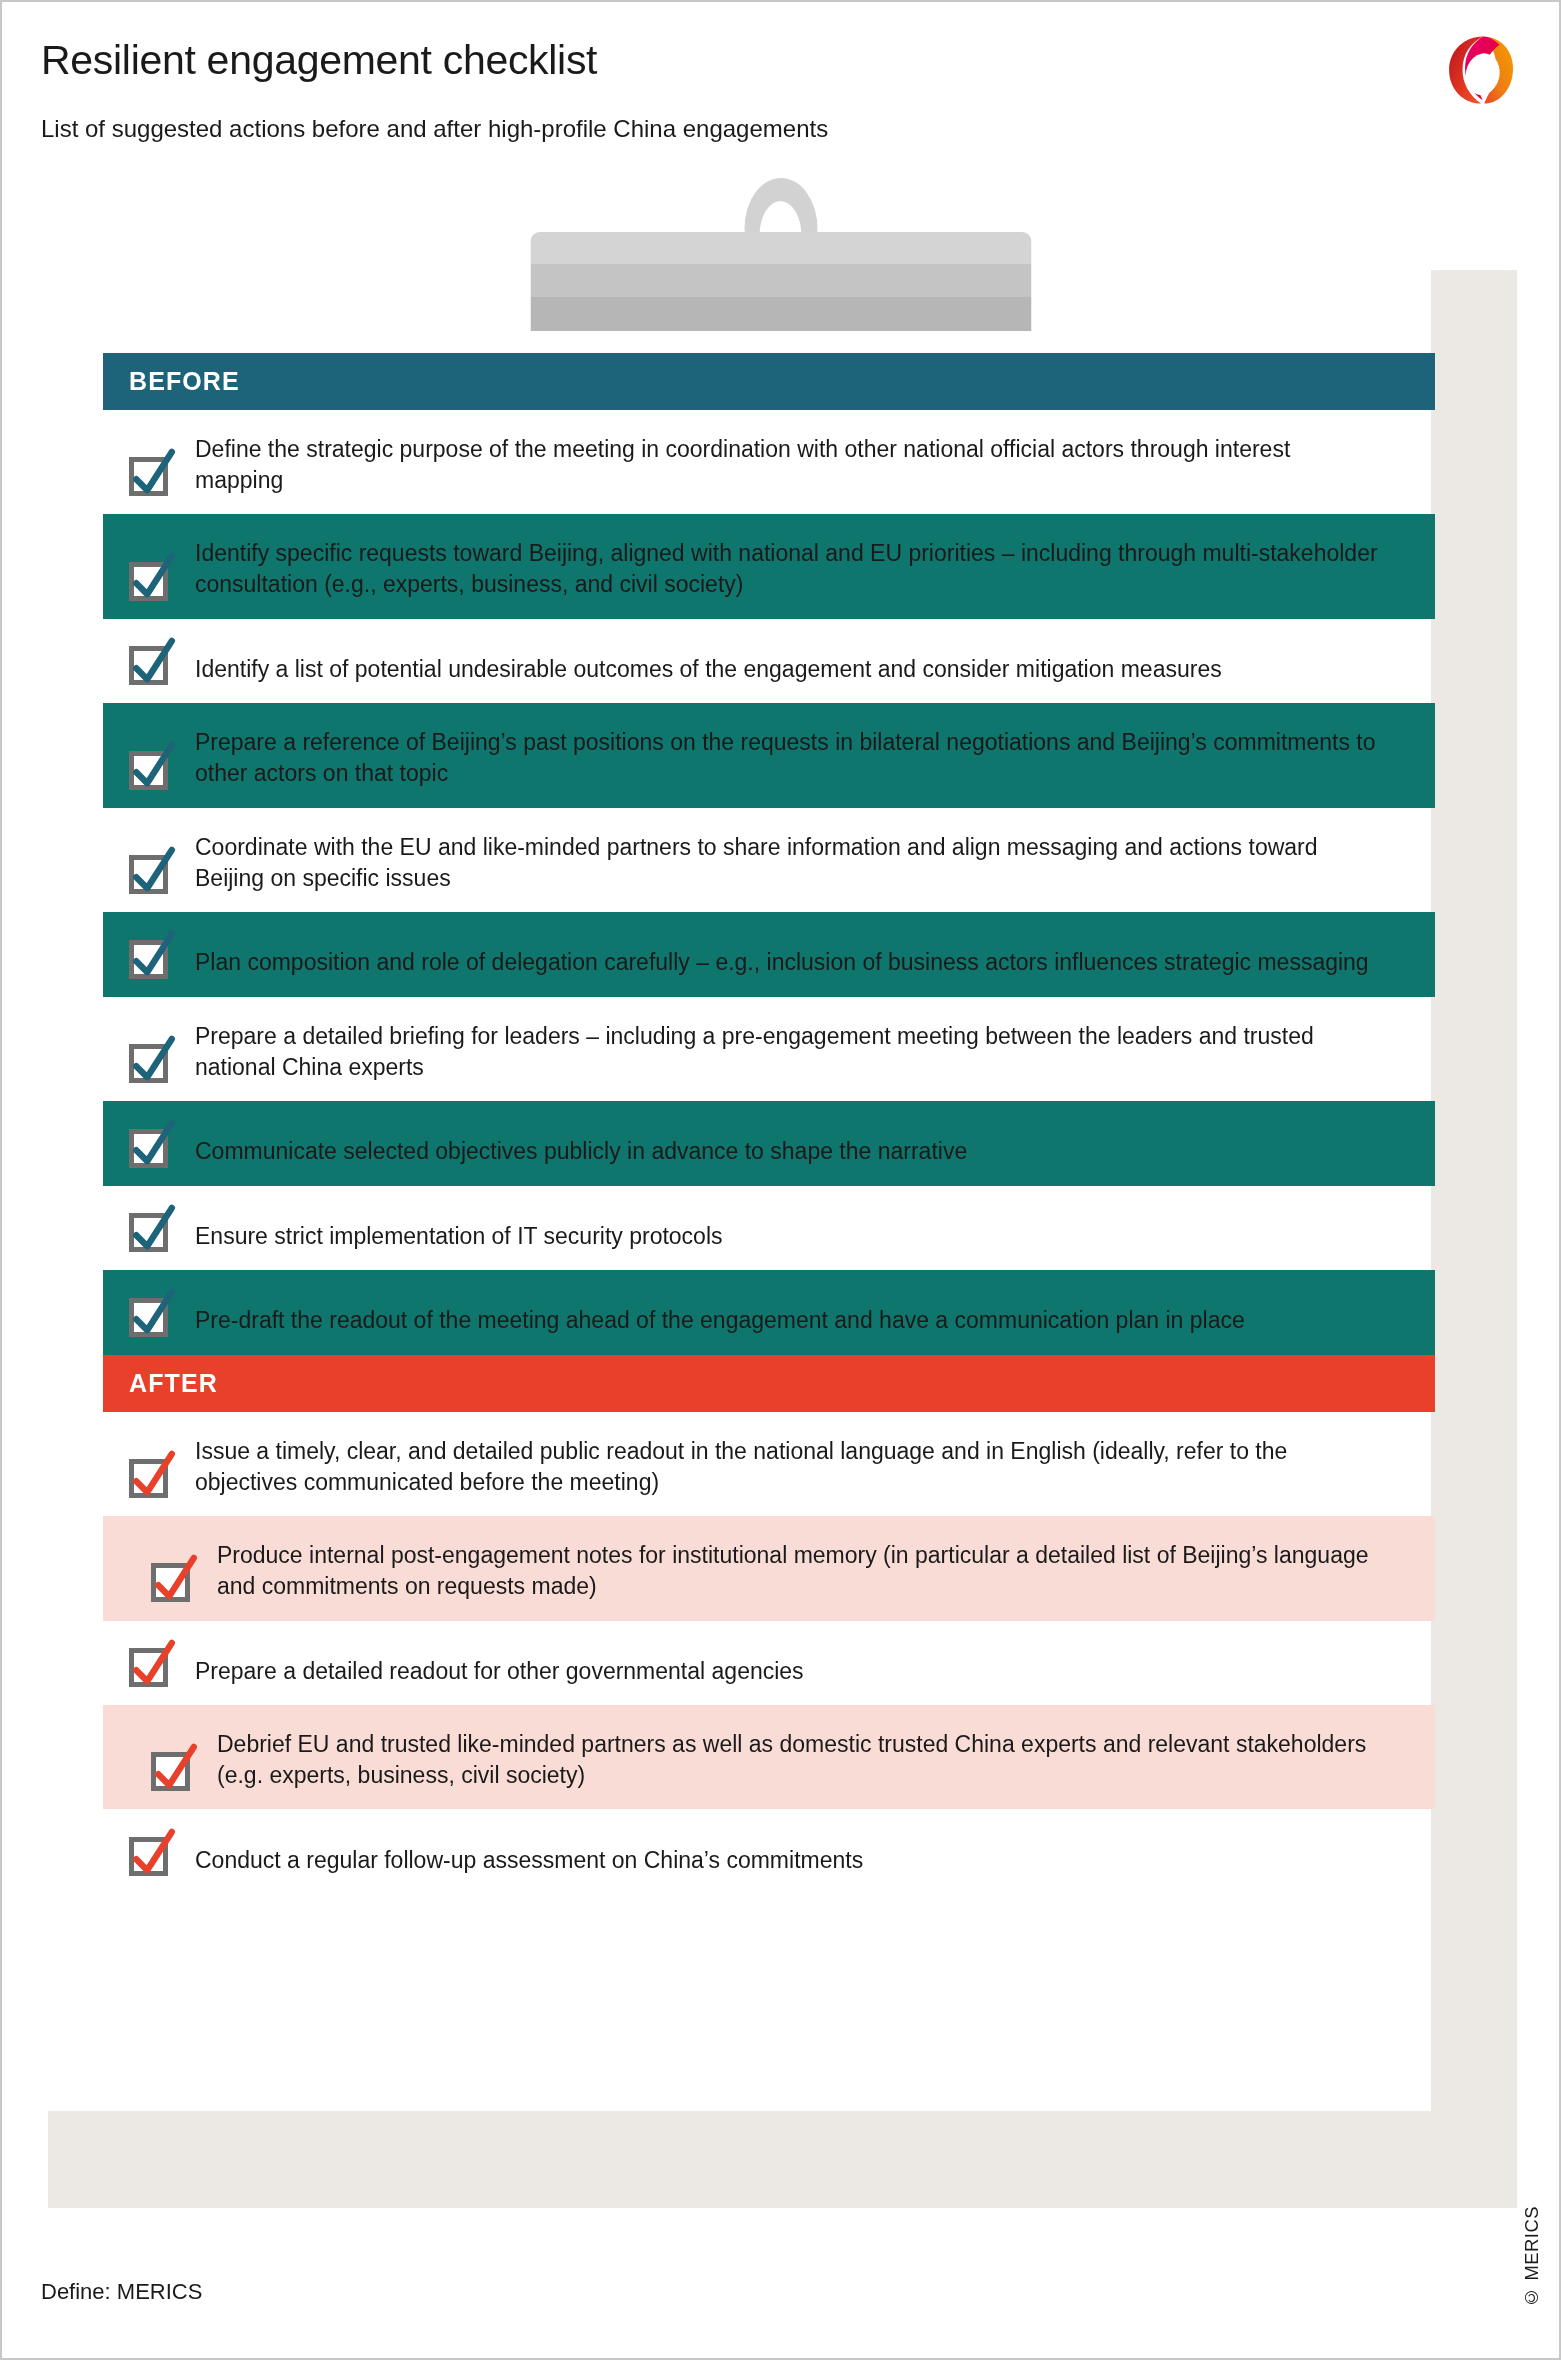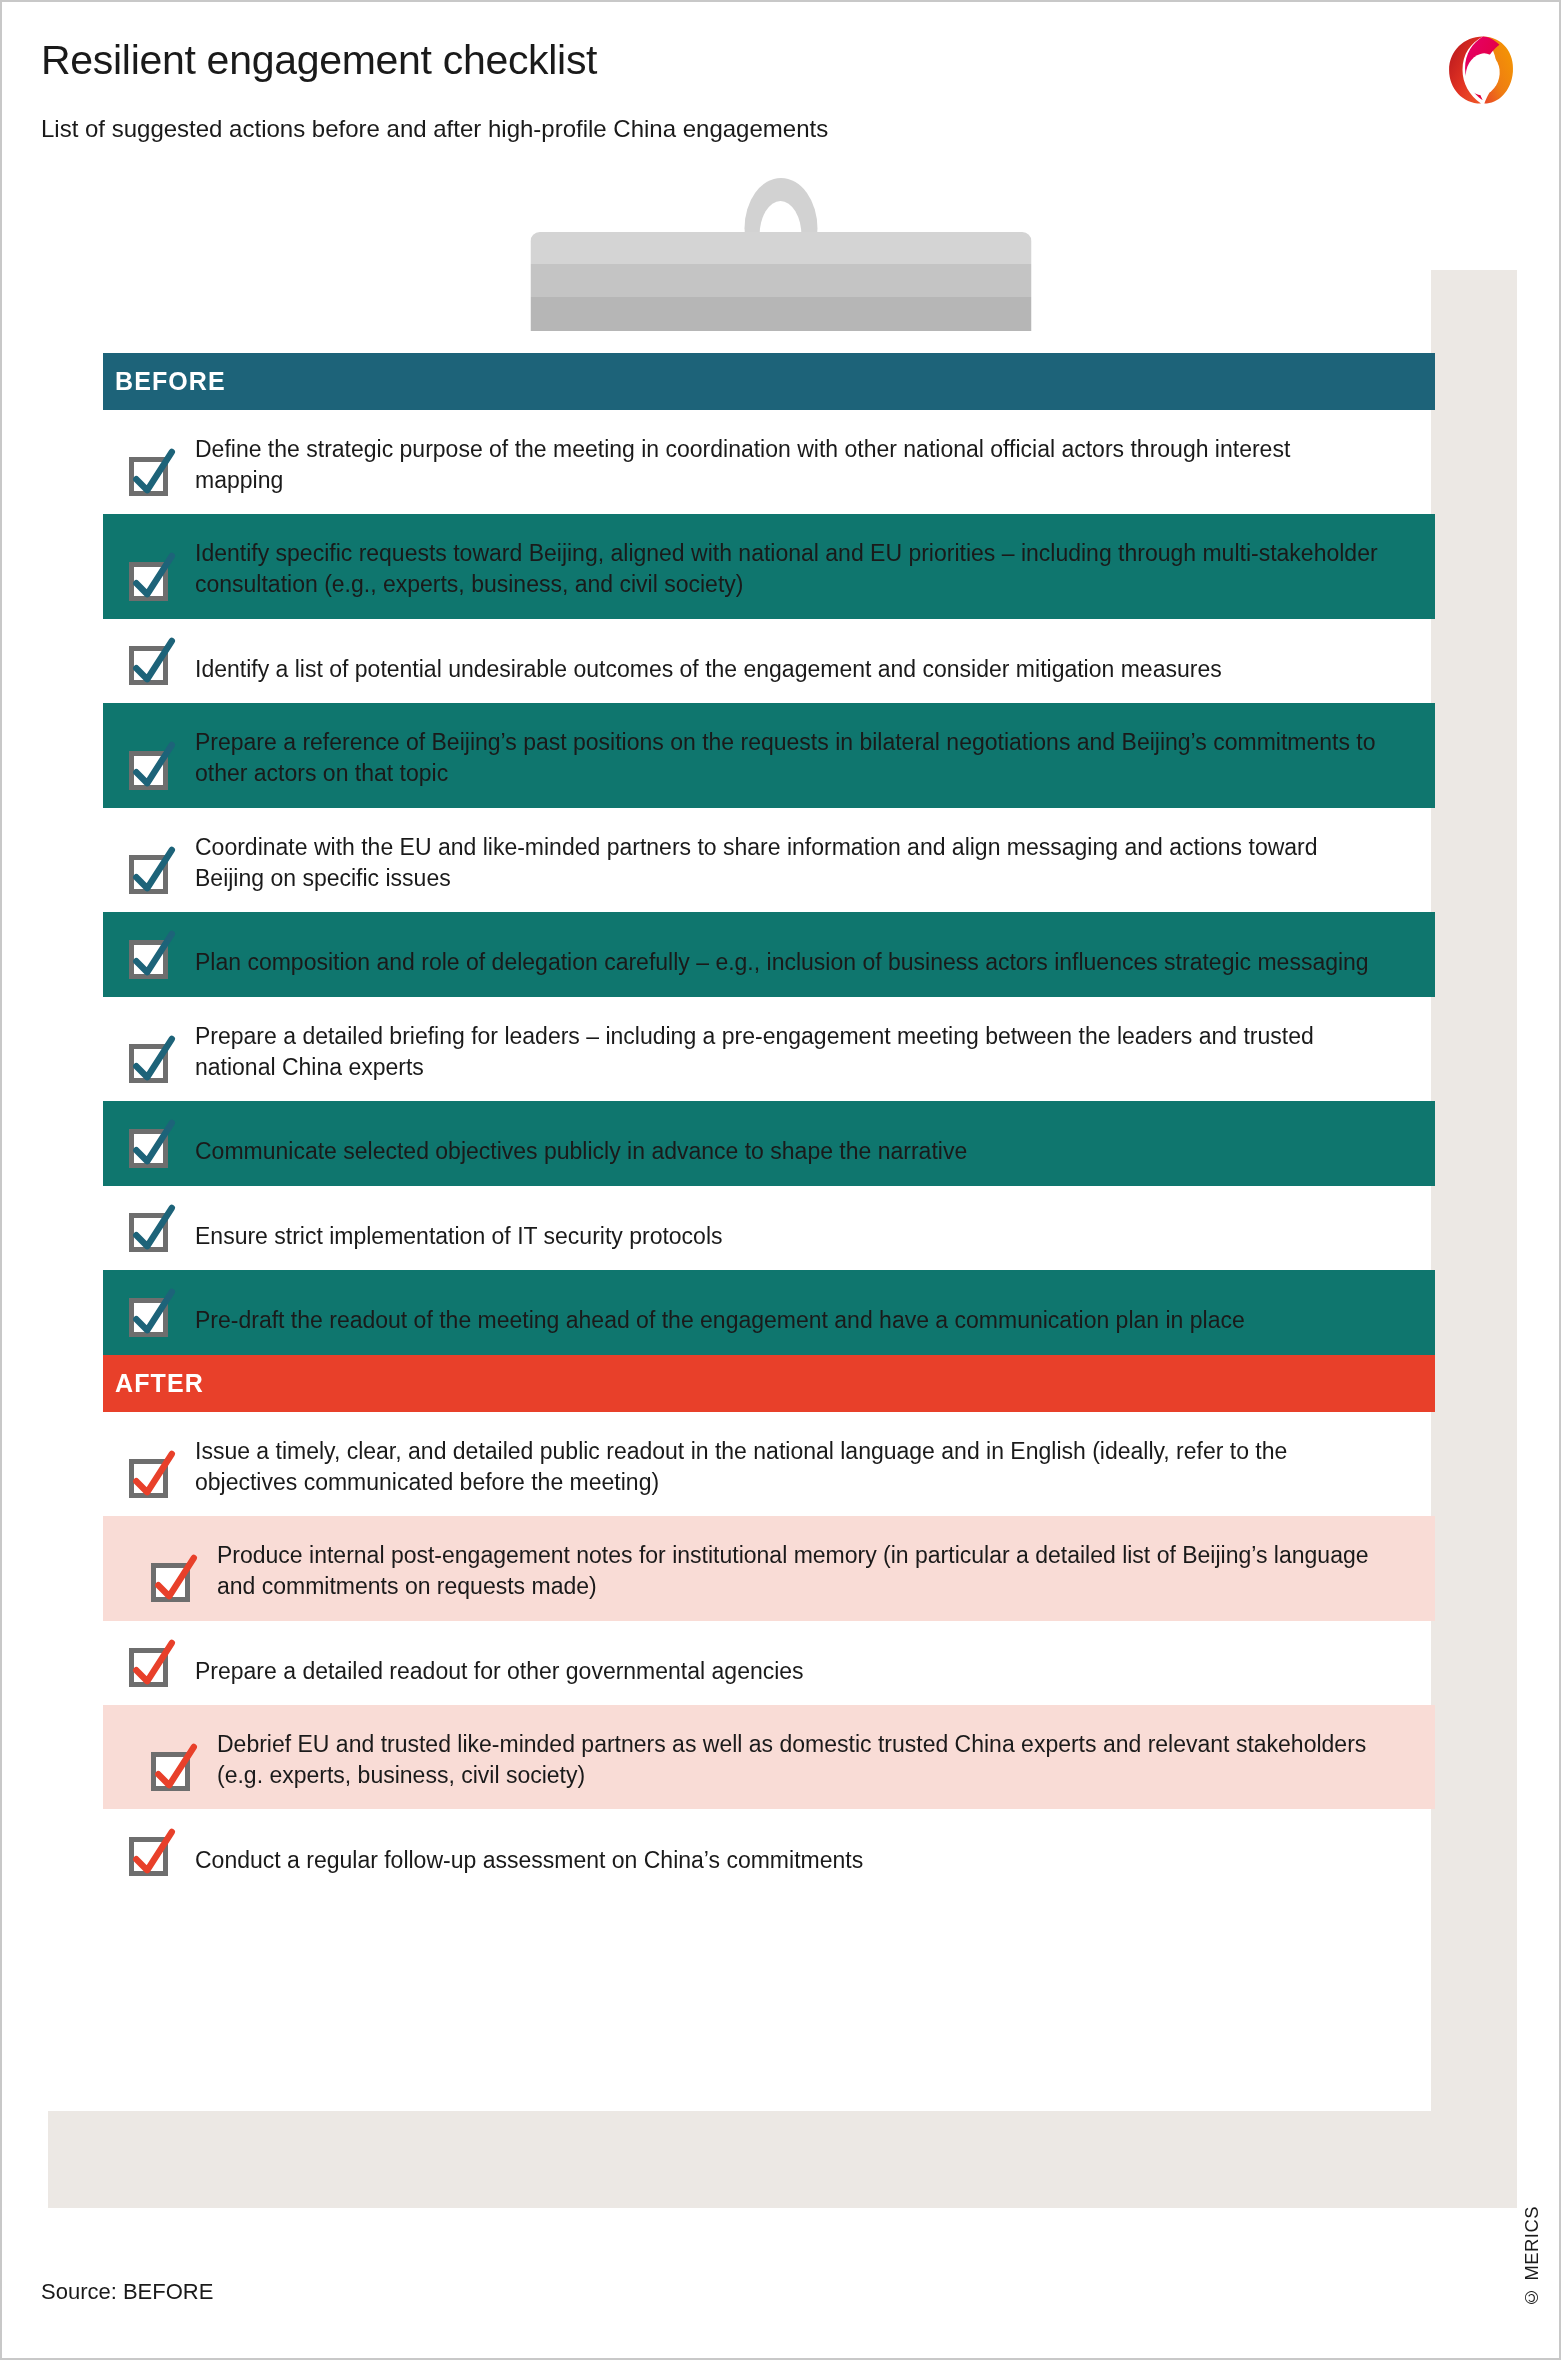--- a/index.html
+++ b/index.html
@@ -118,21 +118,21 @@
     position: absolute;
     left: 101px;
     top: 351px;
     width: 1332px;
     z-index: 5;
   }
   .section-header {
     height: 57px;
     display: flex;
     align-items: center;
-    padding-left: 12px;
+    padding-left: 26px;
     box-sizing: border-box;
     font-size: 25px;
     font-weight: bold;
     color: #ffffff;
     letter-spacing: 1.1px;
   }
   .section-header.before { background: #1d6379; }
   .section-header.after  { background: #e8402a; }
 
   .rows { width: 100%; }
@@ -393,17 +393,17 @@
             <svg viewBox="0 0 56 58">
               <path d="M8 32 L20 44 L47 2" fill="none" stroke="#e8402a" stroke-width="7" stroke-linecap="round" stroke-linejoin="round"></path>
             </svg>
           </div>
           <div class="row-text">Conduct a regular follow-up assessment on China’s commitments</div>
         </div>
       </div>
 
   </div>
 
-  <div class="source">Source: BEFORE</div>
+  <div class="source">Define: MERICS</div>
   <div class="copyright">© MERICS</div>
 
 </div>
 
 
 </body></html>

